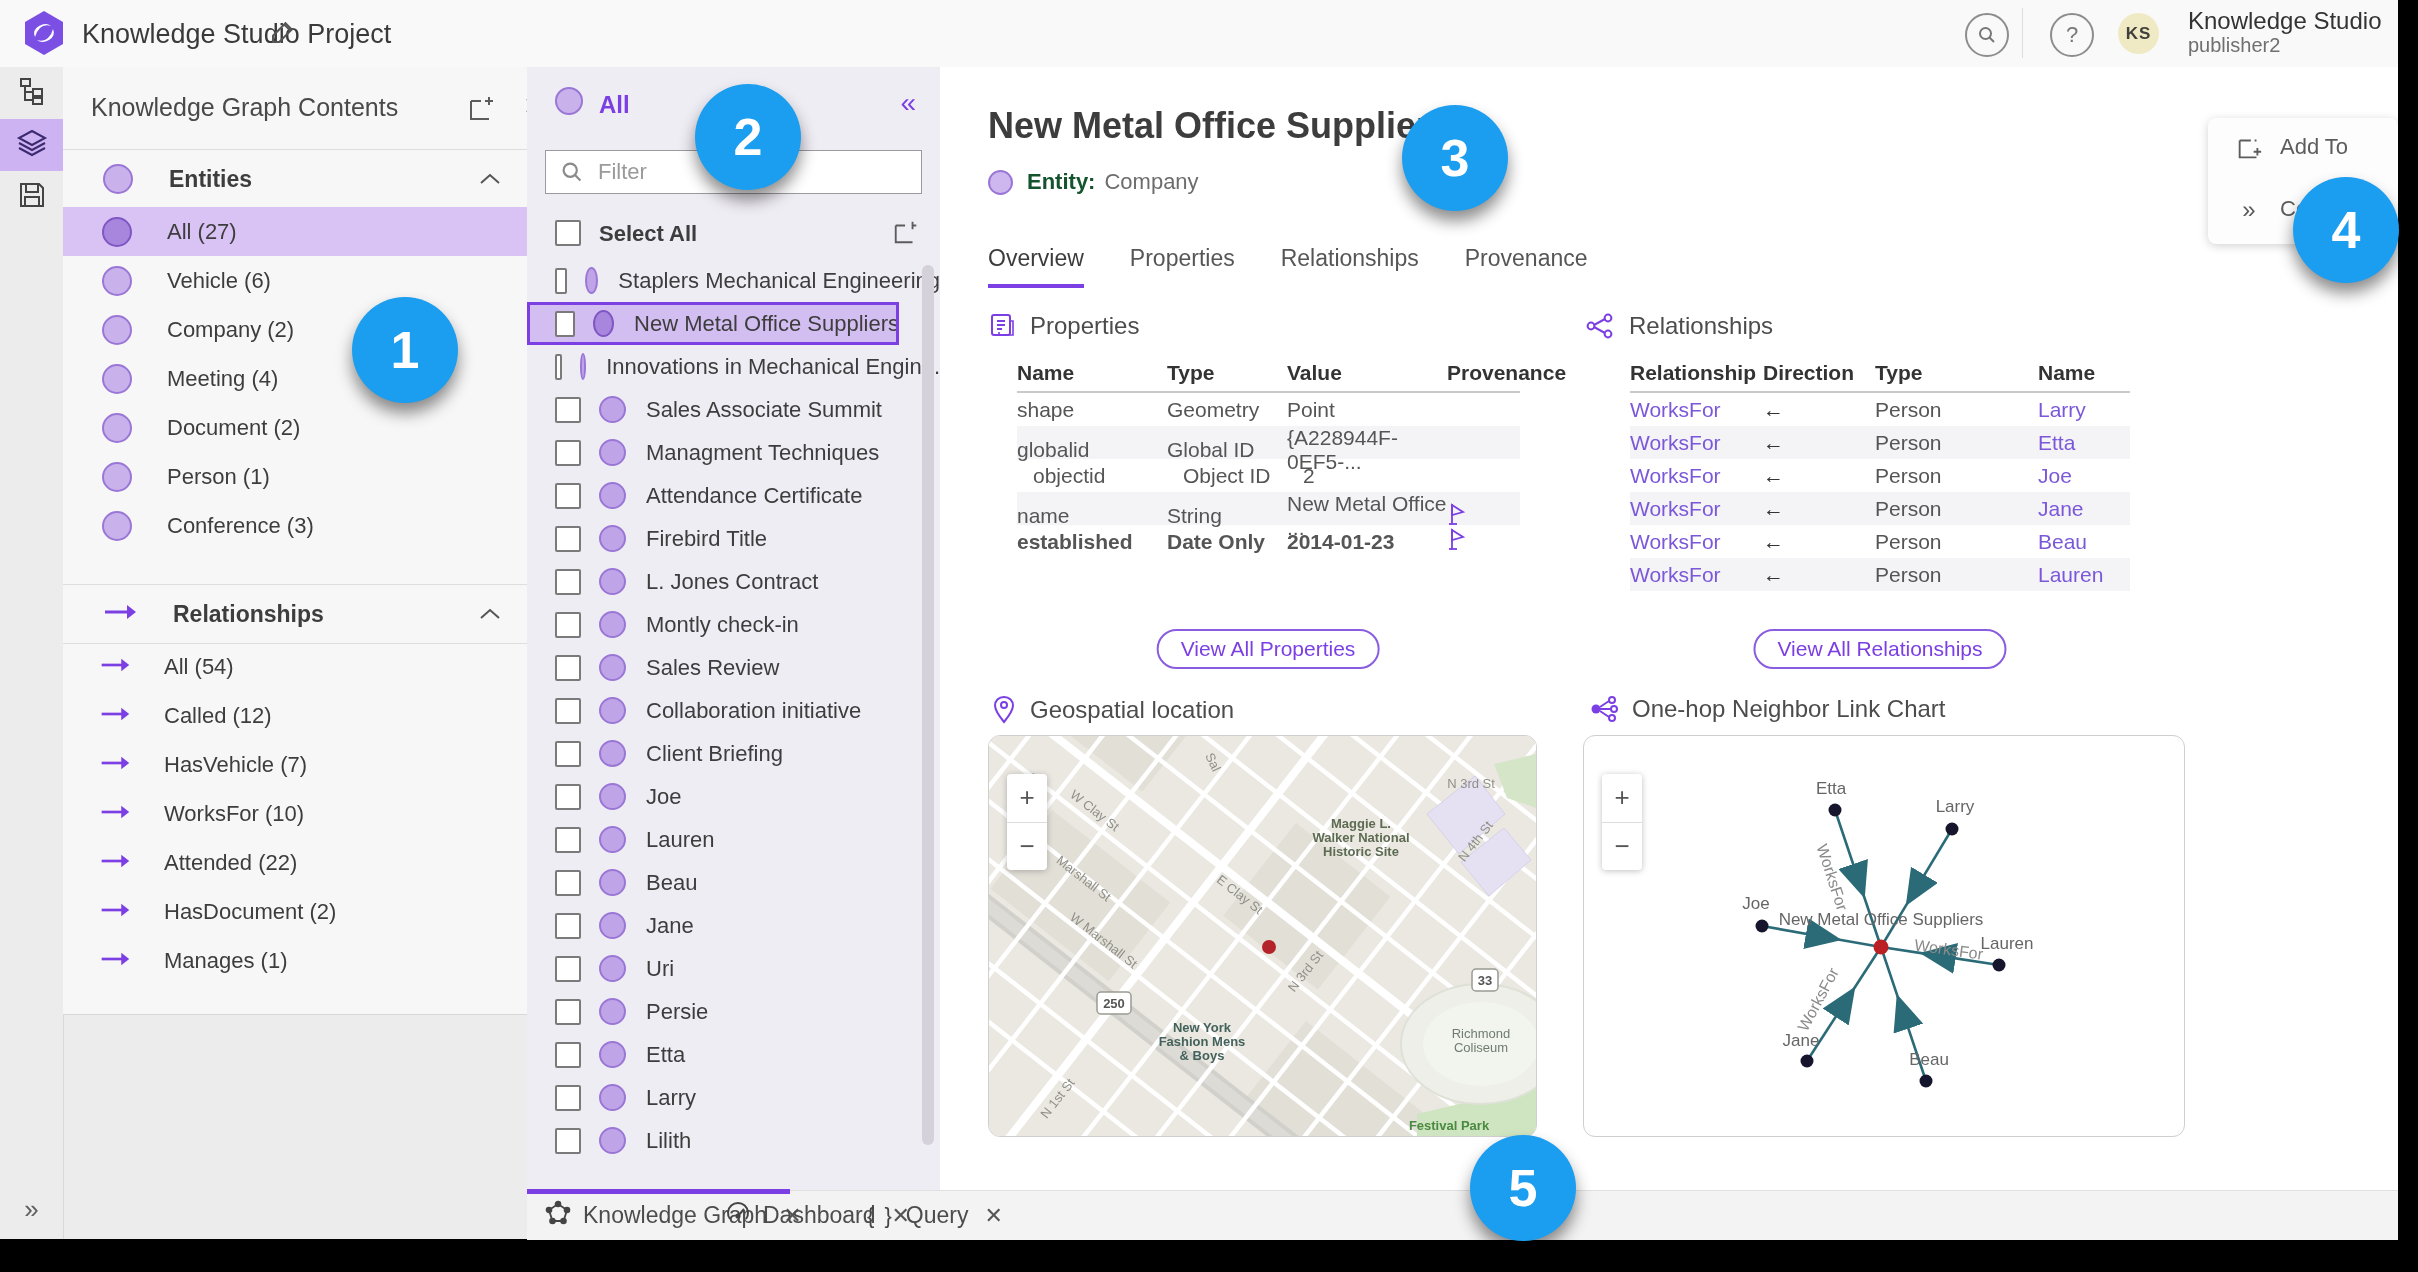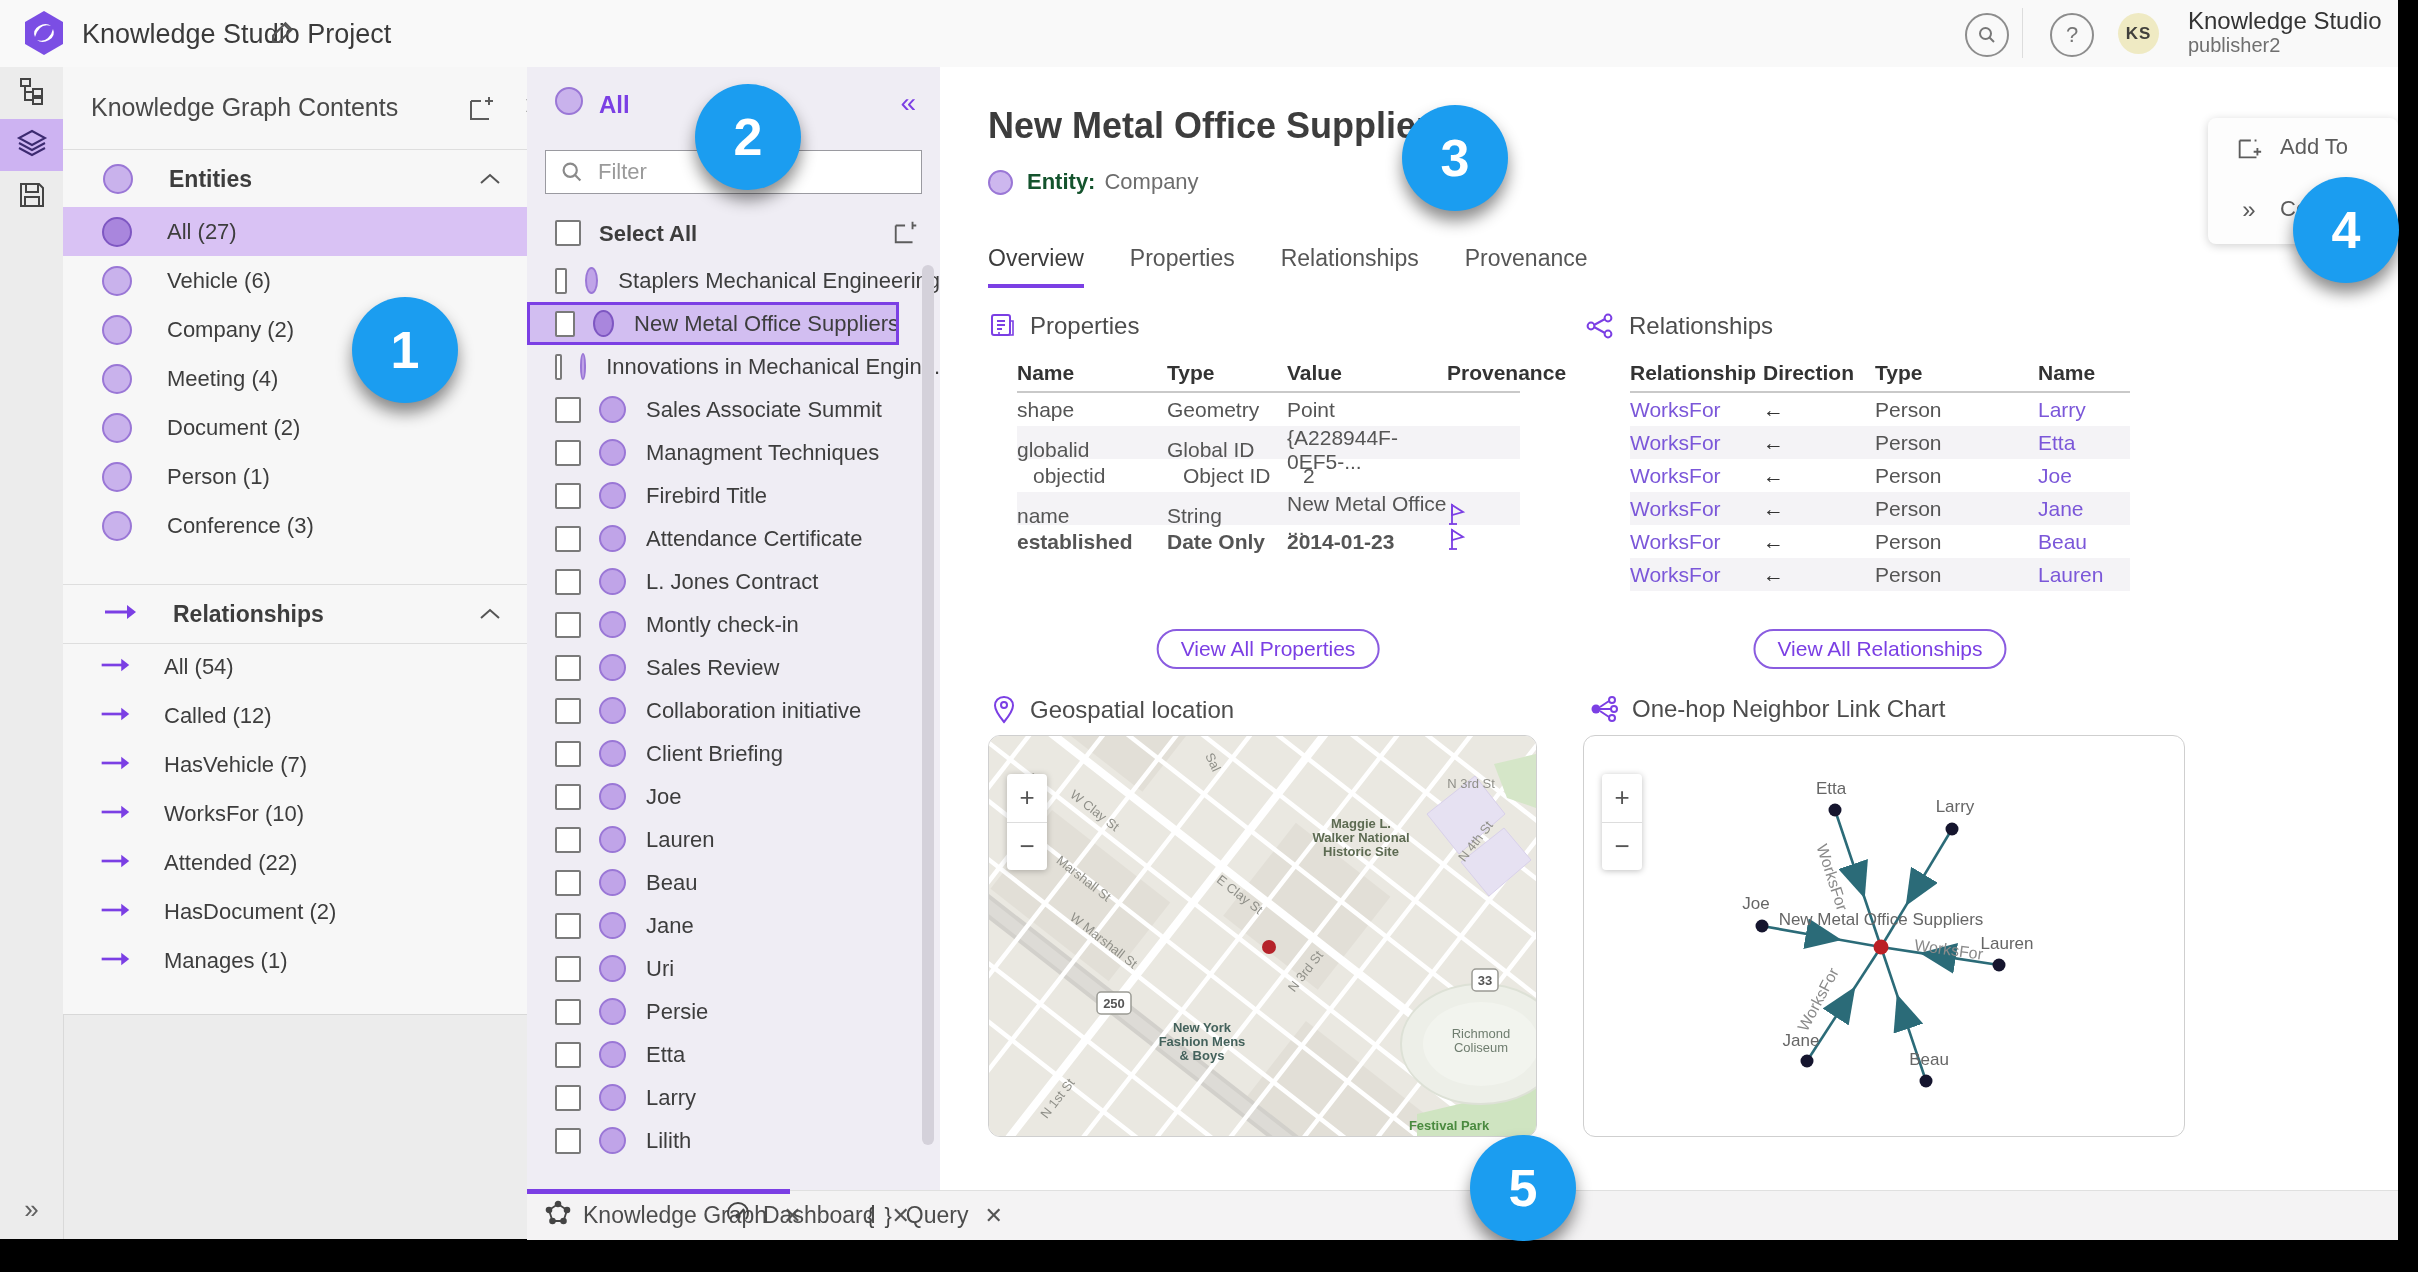--- a/index.html
+++ b/index.html
@@ -322,26 +322,26 @@
           <span class="lbl">Sales Associate Summit</span>
         </div>
         <div class="mid-row">
           <span class="cbx"></span>
           <span class="dot"></span>
           <span class="lbl">Managment Techniques</span>
         </div>
         <div class="mid-row">
           <span class="cbx"></span>
           <span class="dot"></span>
+          <span class="lbl">Attendance Certificate</span>
+        </div>
+        <div class="mid-row">
+          <span class="cbx"></span>
+          <span class="dot"></span>
           <span class="lbl">Firebird Title</span>
-        </div>
-        <div class="mid-row">
-          <span class="cbx"></span>
-          <span class="dot"></span>
-          <span class="lbl">Attendance Certificate</span>
         </div>
         <div class="mid-row">
           <span class="cbx"></span>
           <span class="dot"></span>
           <span class="lbl">L. Jones Contract</span>
         </div>
         <div class="mid-row">
           <span class="cbx"></span>
           <span class="dot"></span>
           <span class="lbl">Montly check-in</span>

